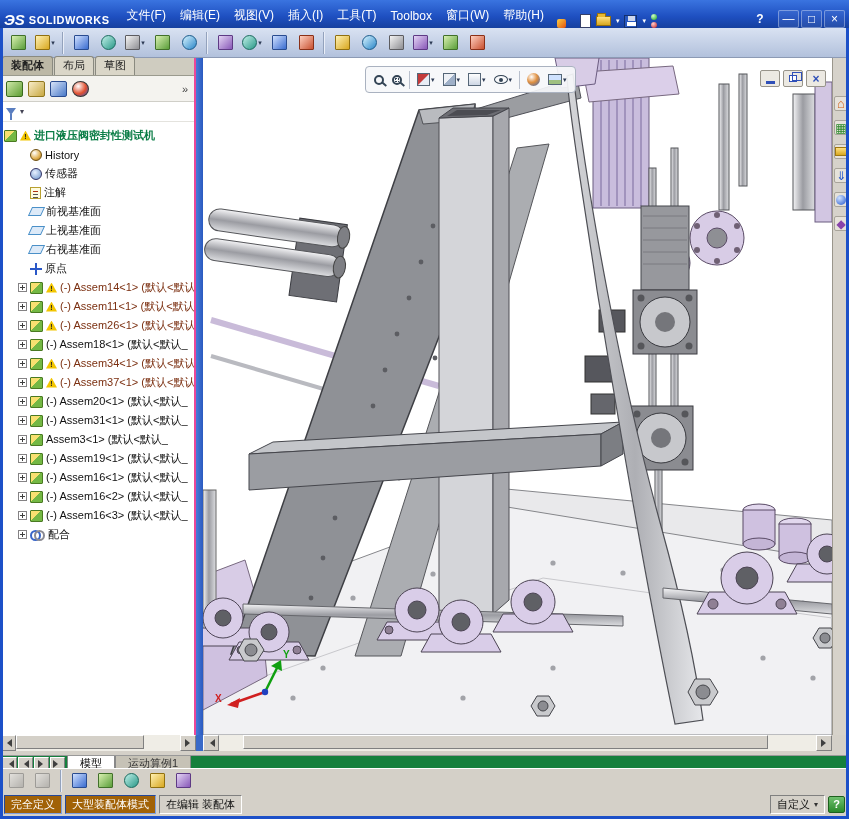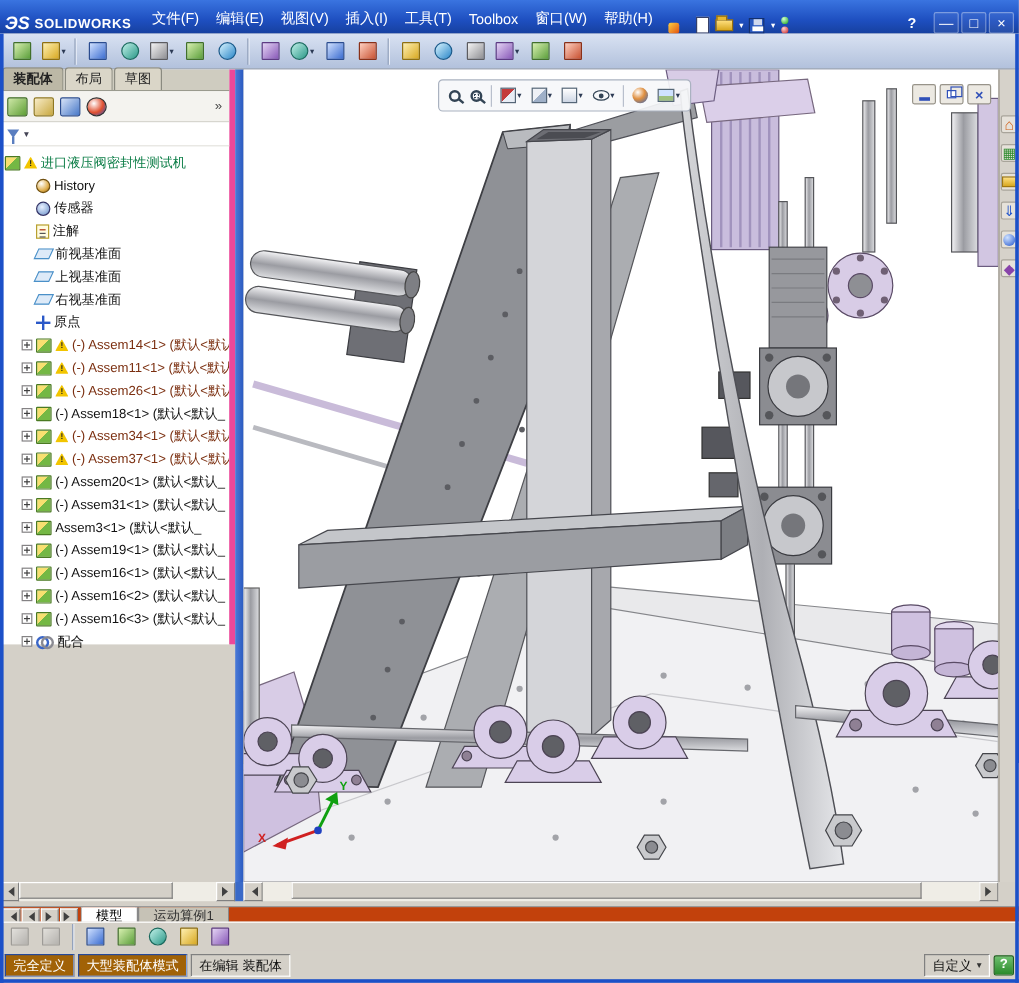--- a/index.html
+++ b/index.html
@@ -45,21 +45,21 @@
   .s-yellow{background:linear-gradient(135deg,#fff0b0,#d8a820);border:1px solid #907010}
   .s-teal{background:linear-gradient(135deg,#c0f0e8,#2a9888);border:1px solid #1a6a5e;border-radius:50%}
   .s-red{background:linear-gradient(135deg,#ffd0c0,#c85030);border:1px solid #8a3018}
   .s-purple{background:linear-gradient(135deg,#e4d4f4,#8858b8);border:1px solid #5e3a84}
   .s-gray{background:linear-gradient(135deg,#f4f4f4,#8e8e92);border:1px solid #5c5c60}
   .s-cyanb{background:linear-gradient(135deg,#d8f4ff,#2a86c8);border:1px solid #1a5a8a;border-radius:50%}
   .dd{font-size:7px;color:#2c3a54}
   .sep{width:2px;height:22px;border-left:1px solid #93a2bc;border-right:1px solid #e9eef8;margin:0 3px}
 
   
-  .lpanel{position:absolute;top:58px;left:0;width:196px;height:479px;background:#fff;border-right:5px solid #ec4899}
+  .lpanel{position:absolute;top:58px;left:0;width:196px;height:677px;background:#fff;border-right:2px solid #ec4899}
   .ptabs{height:18px;background:#cfccc0;display:flex;align-items:flex-end;padding-left:2px;gap:1px;border-bottom:1px solid #9a9a8e}
   .ptab{font-size:11px;padding:1px 8px 2px;border:1px solid #8a8a80;border-bottom:none;background:#dad6c8;border-radius:3px 3px 0 0;color:#222}
   .ptab.active{background:#bcb8a6;font-weight:bold}
   .piconrow{height:26px;display:flex;align-items:center;gap:5px;padding:0 6px;background:#f4f3ef;border-bottom:1px solid #d0cfc8}
   .pmi{width:17px;height:16px;border-radius:2px;flex:none}
   .pm1{background:linear-gradient(135deg,#cfe8a8,#5e9e34);border:1px solid #3a6a1e}
   .pm2{background:linear-gradient(135deg,#f8ecc8,#c8a840);border:1px solid #907820}
   .pm3{background:linear-gradient(135deg,#d8e4f8,#4878c8);border:1px solid #2a4c90}
   .pm4{background:radial-gradient(circle at 35% 30%,#fff,#e05030 55%,#2858c8);border:1px solid #333;border-radius:50%}
   .chev{margin-left:auto;font-size:11px;color:#444}
@@ -84,21 +84,21 @@
   .ti-ann{width:11px;height:12px;background:#fffce0;border:1px solid #b8a030;position:relative}
   .ti-ann::after{content:"";position:absolute;left:2px;right:2px;top:3px;height:1px;background:#b03010;box-shadow:0 3px 0 #555,0 6px 0 #555}
   .ti-plane{width:13px;height:9px;border:1px solid #4a90c8;background:#ddeaf8;transform:skewX(-25deg)}
   .ti-origin{width:12px;height:12px;position:relative}
   .ti-origin::before{content:"";position:absolute;left:5px;top:0;width:2px;height:12px;background:#2a58c8}
   .ti-origin::after{content:"";position:absolute;top:5px;left:0;height:2px;width:12px;background:#2a58c8}
   .ti-mates{width:15px;height:10px;position:relative}
   .ti-mates::before{content:"";position:absolute;width:7px;height:7px;border:2px solid #3a66c8;border-radius:50%;left:0;top:0}
   .ti-mates::after{content:"";position:absolute;width:7px;height:7px;border:2px solid #8a8a92;border-radius:50%;right:0;top:0}
   .tlabel{overflow:hidden;text-overflow:clip}
-  .tlabel.root{color:#0b7d46;font-weight:normal}
+  .tlabel.root{color:#0b7d46;font-weight:bold}
   .tlabel.redt{color:#7b2f10}
 
   
   .splitter{position:absolute;top:58px;left:196px;width:7px;height:677px;background:linear-gradient(90deg,#4a7ad8,#2a5ac0)}
 
   
   .viewport{position:absolute;top:58px;left:203px;width:629px;height:677px;background:#fff;overflow:hidden}
   .viewport svg{position:absolute;top:0;left:0}
   .hud{position:absolute;left:162px;top:8px;height:27px;background:rgba(246,247,250,.92);border:1px solid #aab2c0;border-radius:4px;display:flex;align-items:center;padding:0 5px;gap:2px}
   .hicon{height:21px;display:flex;align-items:center;justify-content:center;gap:1px;padding:0 3px;border-radius:3px}
@@ -137,21 +137,21 @@
   .sb-panel{width:196px}
   .sb-gap{width:7px;background:#3a6ac8}
   .sb-view{width:629px}
   .sbtn{width:16px;height:16px;background:#d4d0c8;border:1px solid;border-color:#fff #808080 #808080 #fff;display:flex;align-items:center;justify-content:center;flex:none}
   .track{flex:1;background:#efede6;position:relative}
   .thumb{position:absolute;top:0;height:14px;background:#d4d0c8;border:1px solid;border-color:#fff #808080 #808080 #fff}
   .arrL{width:0;height:0;border:4px solid transparent;border-right:5px solid #404040;margin-right:2px}
   .arrR{width:0;height:0;border:4px solid transparent;border-left:5px solid #404040;margin-left:2px}
   .sb-corner{width:17px;background:#d4d0c8}
 
-  .tabsrow{position:absolute;top:755px;left:0;width:849px;height:17px;background:#c2410c;display:flex;align-items:center;border-top:1px solid #999}
+  .tabsrow{position:absolute;top:755px;left:0;width:849px;height:17px;background:#15803d;display:flex;align-items:center;border-top:1px solid #999}
   .navbtns{display:flex;gap:1px;padding:1px 2px}
   .nb{width:15px;height:14px;background:#d4d0c8;border:1px solid;border-color:#fff #808080 #808080 #fff;display:flex;align-items:center;justify-content:center}
   .nb .bar{width:2px;height:8px;background:#555;margin:0 1px}
   .btab{height:16px;display:flex;align-items:center;padding:0 12px;font-size:11px;border:1px solid #888;border-top:none;background:#c6c2b6;border-radius:0 0 4px 4px;color:#333}
   .btab.active{background:#fff;color:#000}
 
   .lowertb{position:absolute;top:768px;left:0;width:849px;height:24px;background:#d4d0c8;border-top:1px solid #fff;display:flex;align-items:center;gap:3px;padding:0 5px}
   .ltbi{width:23px;height:20px;display:flex;align-items:center;justify-content:center;border-radius:2px}
   .disabled{filter:grayscale(1);opacity:.45}
 

